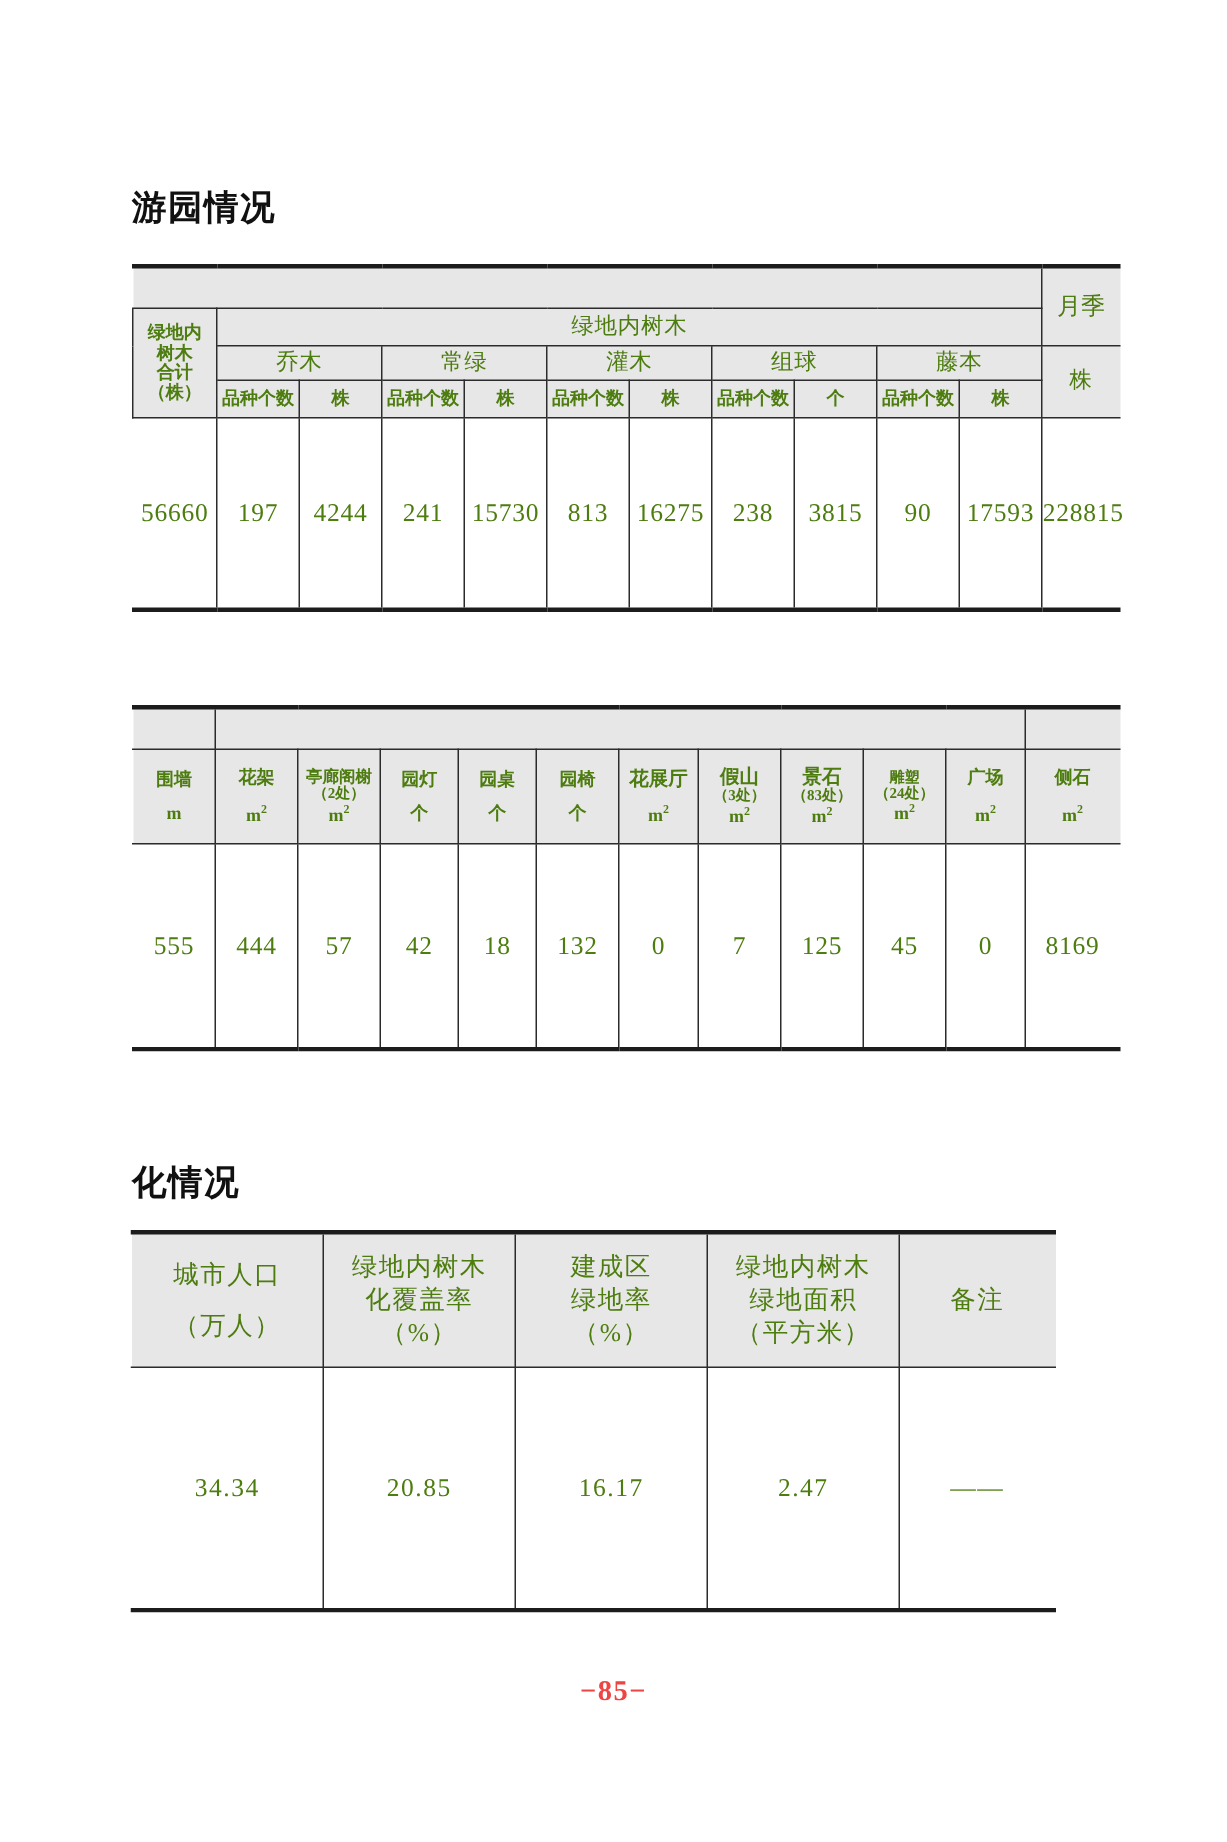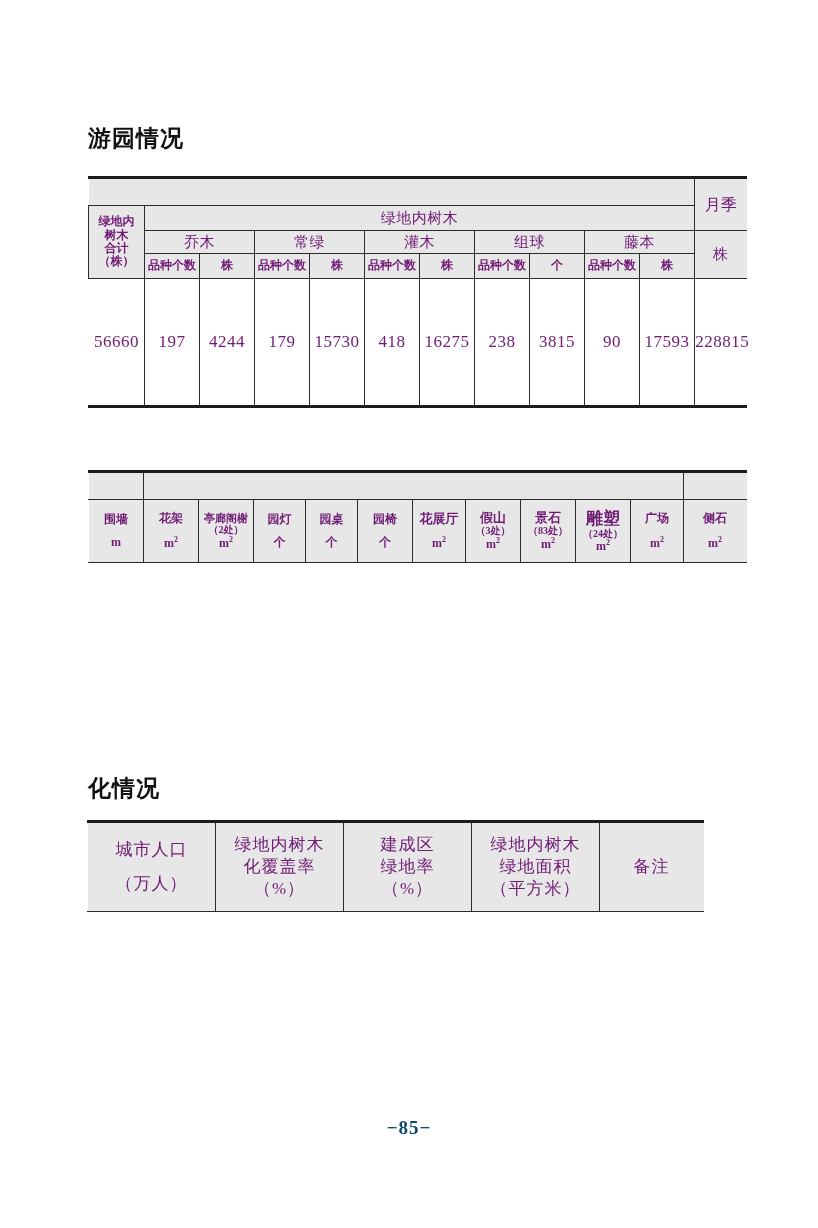--- a/index.html
+++ b/index.html
@@ -38,21 +38,21 @@
 
   
   .tbl-wrap {
     position: absolute;
     overflow: hidden;
   }
   table.doc {
     border-collapse: collapse;
     table-layout: fixed;
     font-family: "Liberation Serif", "DejaVu Serif", serif;
-    color: #701a75;
+    color: #4d7c0f;
   }
   table.doc td {
     border: 1px solid #2b2b2b;
     text-align: center;
     vertical-align: middle;
     padding: 0;
     line-height: 1.12;
     background: #ffffff;
   }
   table.doc td.hd {
@@ -108,21 +108,21 @@
   
   #page-number {
     position: absolute;
     left: 0;
     top: 1117px;
     width: 818px;
     text-align: center;
     font-family: "Liberation Serif", "DejaVu Serif", serif;
     font-size: 19px;
     font-weight: 700;
-    color: #0c4a6e;
+    color: #ef4444;
     letter-spacing: 1px;
   }
 
   .cell-stack { display: block; }
   .cell-stack span { display: block; }
 </style>
 </head>
 <body>
 
 <div class="page">
@@ -185,23 +185,23 @@
           <td class="hd" style="height:24px">品种个数</td>
           <td class="hd" style="height:24px">个</td>
           <td class="hd" style="height:24px">品种个数</td>
           <td class="hd" style="height:24px">株</td>
         </tr>
 
         <tr>
           <td class="val thick-bot no-left" style="height:126px">56660</td>
           <td class="val thick-bot" style="height:126px">197</td>
           <td class="val thick-bot" style="height:126px">4244</td>
-          <td class="val thick-bot" style="height:126px">179</td>
+          <td class="val thick-bot" style="height:126px">241</td>
           <td class="val thick-bot" style="height:126px">15730</td>
-          <td class="val thick-bot" style="height:126px">418</td>
+          <td class="val thick-bot" style="height:126px">813</td>
           <td class="val thick-bot" style="height:126px">16275</td>
           <td class="val thick-bot" style="height:126px">238</td>
           <td class="val thick-bot" style="height:126px">3815</td>
           <td class="val thick-bot" style="height:126px">90</td>
           <td class="val thick-bot" style="height:126px">17593</td>
           <td class="val thick-bot no-right" style="height:126px">228815</td>
         </tr>
       </tbody>
     </table>
   </div>
@@ -289,41 +289,55 @@
           </td>
           <td class="hd" style="height:62px">
             <span class="cell-stack">
               <span style="font-size:13px;font-weight:700">景石</span>
               <span class="sub">（83处）</span>
               <span class="unit">m<sup class="sq">2</sup></span>
             </span>
           </td>
           <td class="hd" style="height:62px">
             <span class="cell-stack">
-              <span style="font-size:17px;font-weight:700">雕塑</span>
+              <span style="font-size:10px;font-weight:700">雕塑</span>
               <span class="sub">（24处）</span>
               <span class="unit">m<sup class="sq">2</sup></span>
             </span>
           </td>
           <td class="hd" style="height:62px">
             <span class="cell-stack">
               <span class="hd-lg">广场</span>
               <span style="display:block;height:10px"></span>
               <span class="unit">m<sup class="sq">2</sup></span>
             </span>
           </td>
           <td class="hd no-right" style="height:62px">
             <span class="cell-stack">
               <span class="hd-lg">侧石</span>
               <span style="display:block;height:10px"></span>
               <span class="unit">m<sup class="sq">2</sup></span>
             </span>
           </td>
         </tr>
 
+        <tr>
+          <td class="val thick-bot no-left" style="height:135px">555</td>
+          <td class="val thick-bot" style="height:135px">444</td>
+          <td class="val thick-bot" style="height:135px">57</td>
+          <td class="val thick-bot" style="height:135px">42</td>
+          <td class="val thick-bot" style="height:135px">18</td>
+          <td class="val thick-bot" style="height:135px">132</td>
+          <td class="val thick-bot" style="height:135px">0</td>
+          <td class="val thick-bot" style="height:135px">7</td>
+          <td class="val thick-bot" style="height:135px">125</td>
+          <td class="val thick-bot" style="height:135px">45</td>
+          <td class="val thick-bot" style="height:135px">0</td>
+          <td class="val thick-bot no-right" style="height:135px">8169</td>
+        </tr>
       </tbody>
     </table>
   </div>
 
   <div class="section-heading" id="heading-huaqingkuang">化情况</div>
 
   <div class="tbl-wrap" id="table-city">
     <table class="doc">
       <colgroup>
         <col style="width:128px">
@@ -359,19 +373,26 @@
           <td class="hd3 thick-top" style="height:88px">
             <span class="cell-stack">
               <span>绿地内树木</span>
               <span>绿地面积</span>
               <span>（平方米）</span>
             </span>
           </td>
           <td class="hd3 thick-top no-right" style="height:88px">备注</td>
         </tr>
 
+        <tr>
+          <td class="val3 thick-bot no-left" style="height:160px">34.34</td>
+          <td class="val3 thick-bot" style="height:160px">20.85</td>
+          <td class="val3 thick-bot" style="height:160px">16.17</td>
+          <td class="val3 thick-bot" style="height:160px">2.47</td>
+          <td class="val3 thick-bot no-right" style="height:160px">——</td>
+        </tr>
       </tbody>
     </table>
   </div>
 
   <div id="page-number">−85−</div>
 
 </div>
 
 </body></html>

